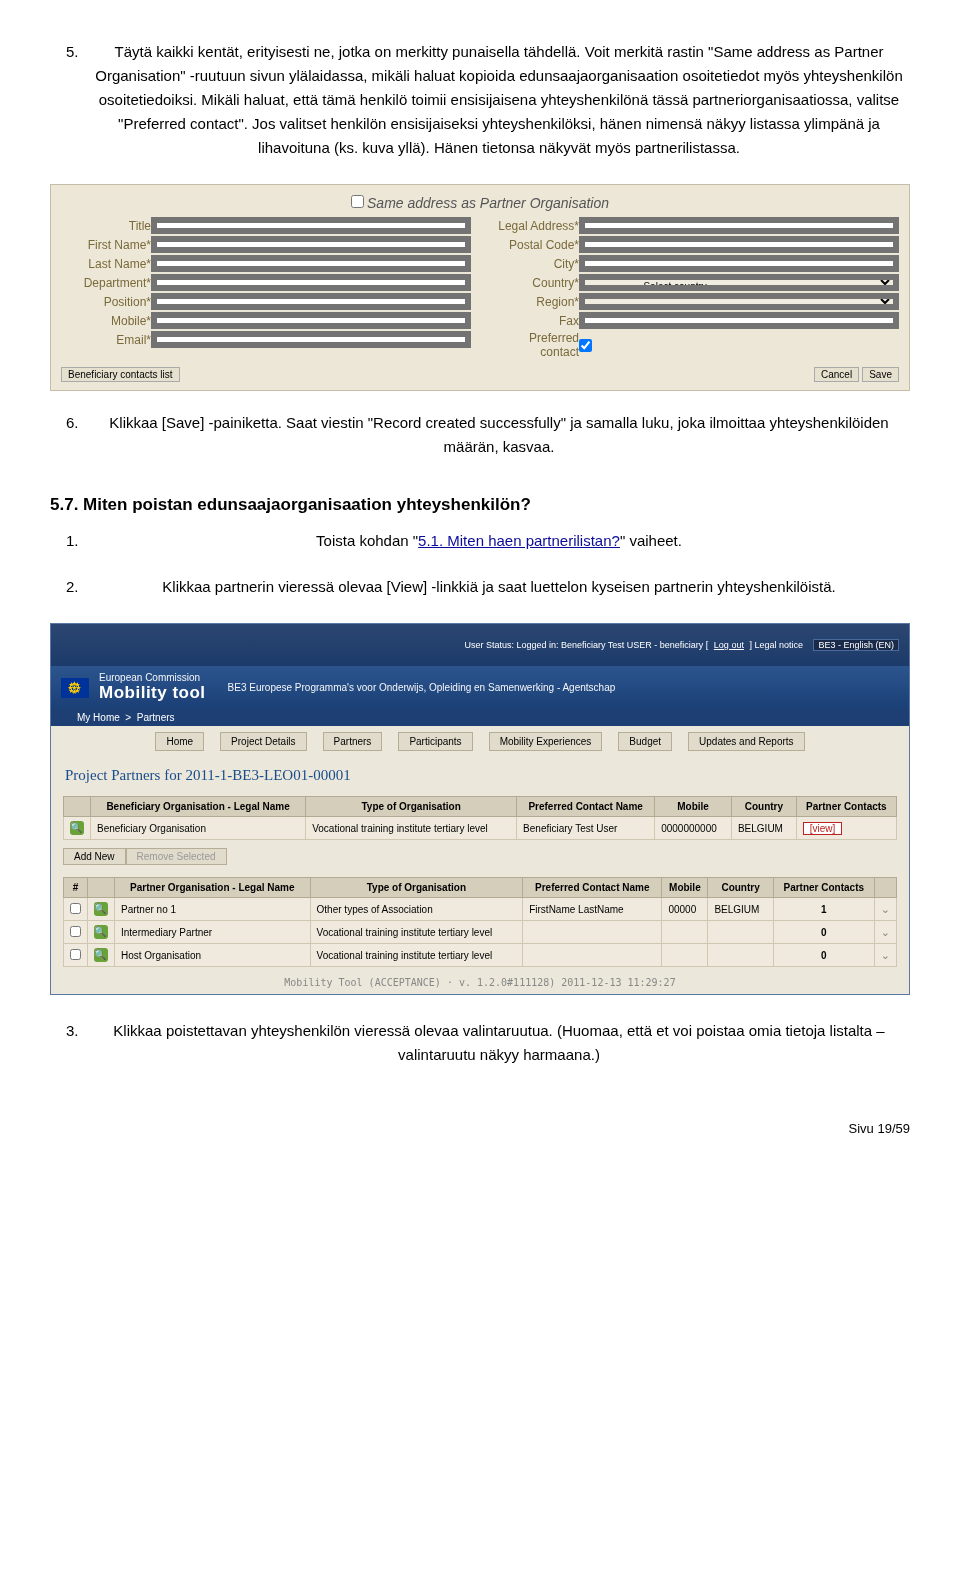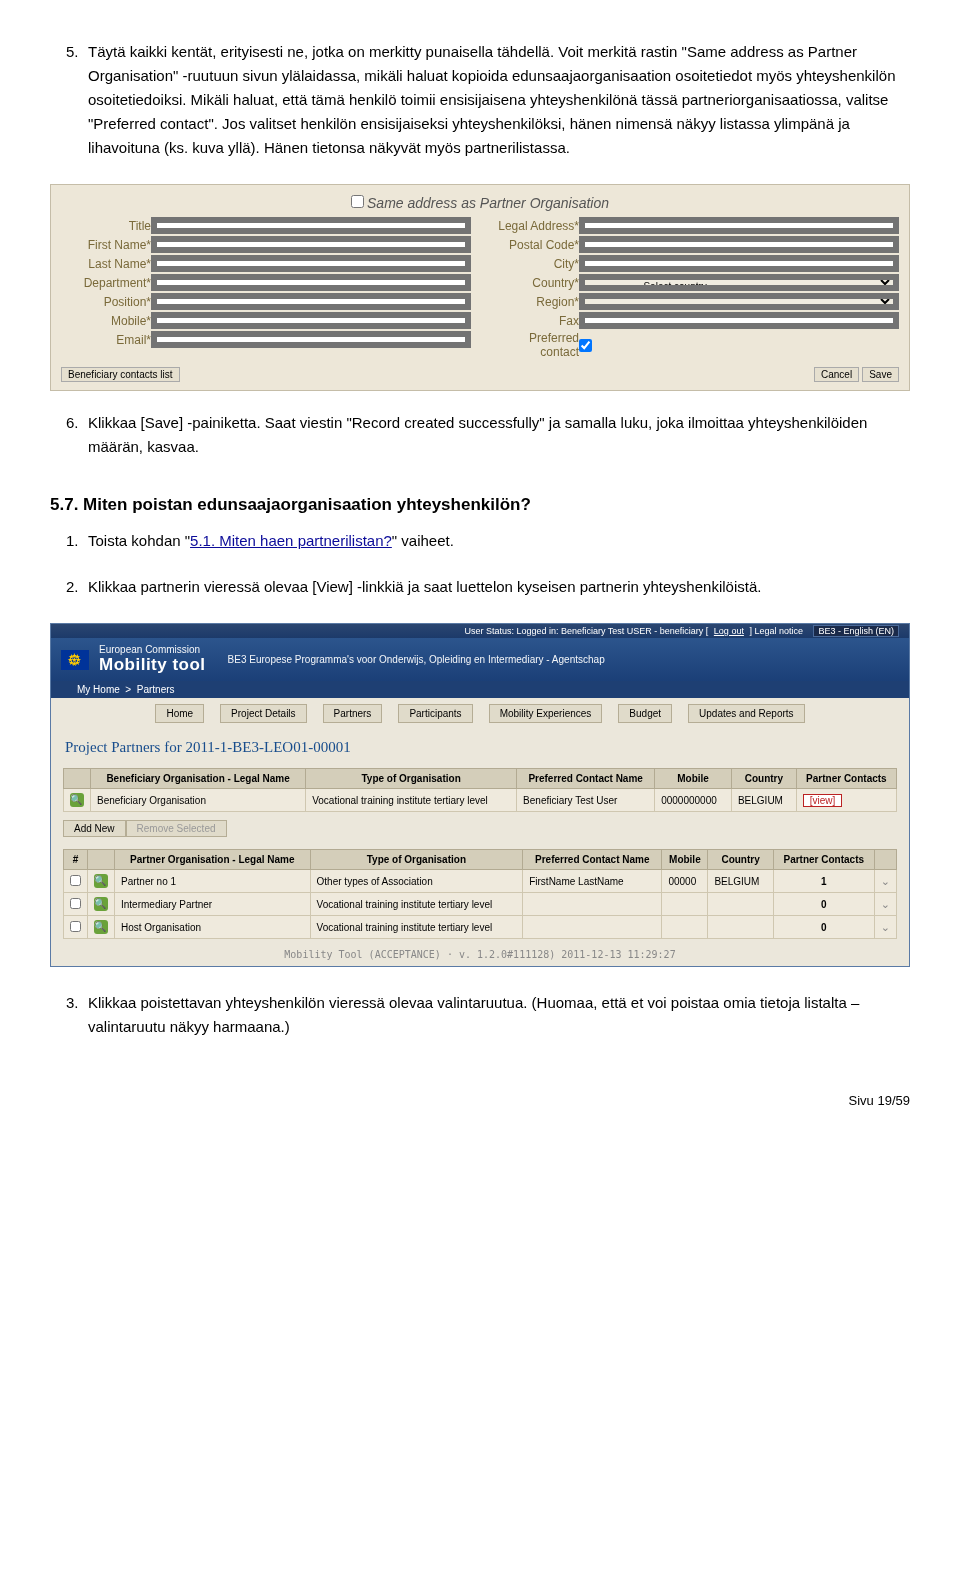--- a/index.html
+++ b/index.html
@@ -1,37 +1,37 @@
 <!DOCTYPE html>
 <html><head>
   <meta charset="utf-8">
   <style>
     * { box-sizing: border-box; margin: 0; padding: 0; }
     body { font-family: Arial, sans-serif; font-size: 15px; color: #000; background: #fff; padding: 40px 50px 30px 50px; width: 960px; }
-    .paragraph { line-height: 1.6; margin-bottom: 14px; }
+    .paragraph { line-height: 1.6; margin-bottom: 14px; text-align: center; }
     .ol { margin-left: 16px; }
     .ol-item { display: flex; margin-bottom: 8px; line-height: 1.6; }
     .ol-num { width: 22px; flex-shrink: 0; }
     .ol-text { flex: 1; }
     .underline { text-decoration: underline; color: #0b0b99; }
     .h2 { font-size: 17px; font-weight: bold; margin: 22px 0 14px 0; }
     .form-panel { background: #ede7d8; border: 1px solid #c5bda8; padding: 6px 10px 8px 10px; margin: 10px 0 20px 0; font-size: 11px; }
     .form-row-top { text-align: center; padding: 4px 0 6px 0; }
     .form-row-top label { font-size: 14px; color: #555; font-style: italic; }
     .form-grid { display: flex; gap: 18px; }
     .form-col { flex: 1; }
     .form-line { display: flex; align-items: center; margin-bottom: 2px; }
     .form-line .lbl { width: 90px; text-align: right; font-size: 12px; color: #7a6a3a; padding-right: 0; }
     .form-line input[type="text"], .form-line select { flex: 1; height: 17px; border: 6px solid #737373; background: #fff; font-size: 10px; padding-left: 45px; }
     .form-line select { background: #f0ece0; }
     .form-line .chk { width: 13px; height: 13px; }
     .form-footer { display: flex; justify-content: space-between; align-items: flex-start; margin-top: 6px; }
     .btn-small { background: #e6e0cf; border: 1px solid #aaa; font-size: 10px; padding: 1px 6px; cursor: pointer; }
     .app-frame { border: 1px solid #5a7aa5; background: #ebe7db; margin: 10px 0 24px 0; font-size: 11px; }
-    .app-top { background: linear-gradient(#2b4670,#1c3a6a); color:#fff; font-size: 9px; padding: 2px 10px; text-align:right; }
+    .app-top { background: linear-gradient(#2b4670,#1c3a6a); color:#fff; font-size: 9px; padding: 16px 10px; text-align:right; }
     .app-top a { color:#fff; text-decoration: underline; margin: 0 3px; }
     .app-banner { background: linear-gradient(#2c558d,#1b3f77); color:#fff; display:flex; align-items:center; padding: 6px 10px; gap:10px; }
     .eu-flag { width: 28px; height: 20px; background: #003399; display: flex; align-items:center; justify-content:center; }
     .eu-flag::after { content:"★"; color:#ffcc00; font-size:7px; letter-spacing:1px; text-shadow: 4px 0 #ffcc00, -4px 0 #ffcc00, 0 4px #ffcc00, 0 -4px #ffcc00, 3px 3px #ffcc00, -3px 3px #ffcc00, 3px -3px #ffcc00, -3px -3px #ffcc00; }
     .banner-text .t1 { font-size: 10px; opacity: .95; }
     .banner-text .t2 { font-size: 17px; font-weight: bold; letter-spacing:.5px; }
     .banner-sub { font-size: 10px; margin-left: 12px; opacity: .95; }
     .crumb { background: #1e3f73; color:#fff; font-size:10px; padding:3px 26px; }
     .tabbar { display:flex; gap:16px; justify-content:center; padding:6px 10px; background:#ebe7db; }
     .tabbar .tab { background:#e0dbca; border:1px solid #b5ad95; padding:3px 10px; font-size:10px; cursor:pointer; }
@@ -166,21 +166,21 @@
       <span>] Legal notice</span>
       <span style="margin-left:8px;background:#1a2a4a;border:1px solid #4a6a9a;padding:0 4px;">BE3 - English (EN)</span>
     </div>
   </div>
   <div class="app-banner">
     <div class="eu-flag"></div>
     <div class="banner-text">
       <div class="t1">European Commission</div>
       <div class="t2">Mobility tool</div>
     </div>
-    <div class="banner-sub">BE3 Europese Programma's voor Onderwijs, Opleiding en Intermediary - Agentschap</div>
+    <div class="banner-sub">BE3 Europese Programma's voor Onderwijs, Opleiding en Samenwerking - Agentschap</div>
   </div>
   <div class="crumb">
     <span>My Home</span>
     &nbsp;&gt;&nbsp;
     <span>Partners</span>
   </div>
   <div class="tabbar">
     <div class="tab">Home</div>
     <div class="tab">Project Details</div>
     <div class="tab">Partners</div>

